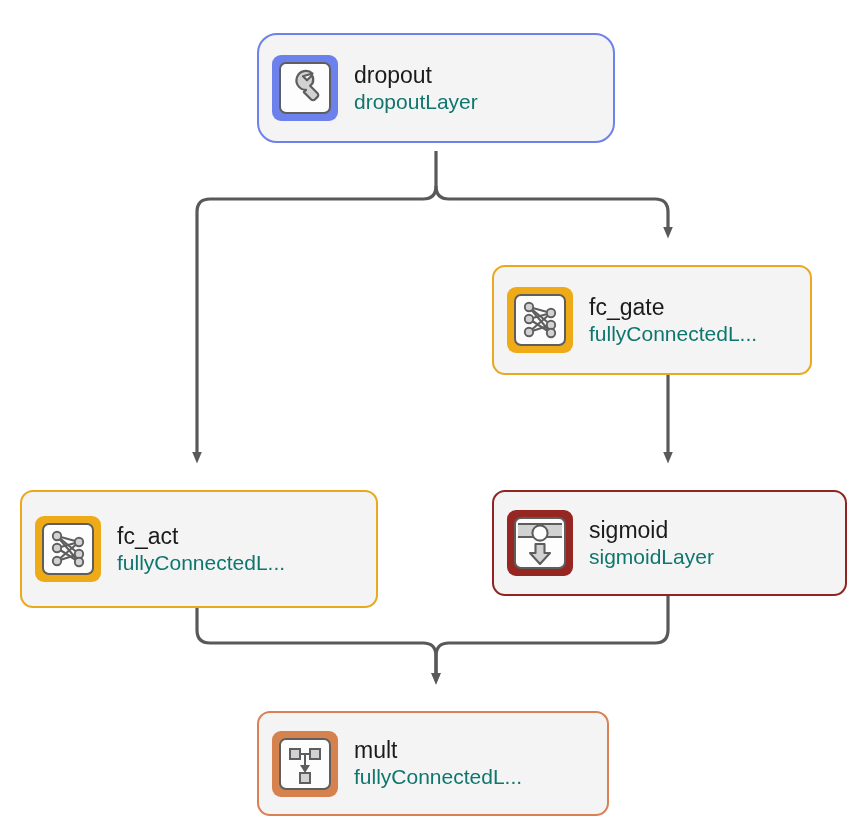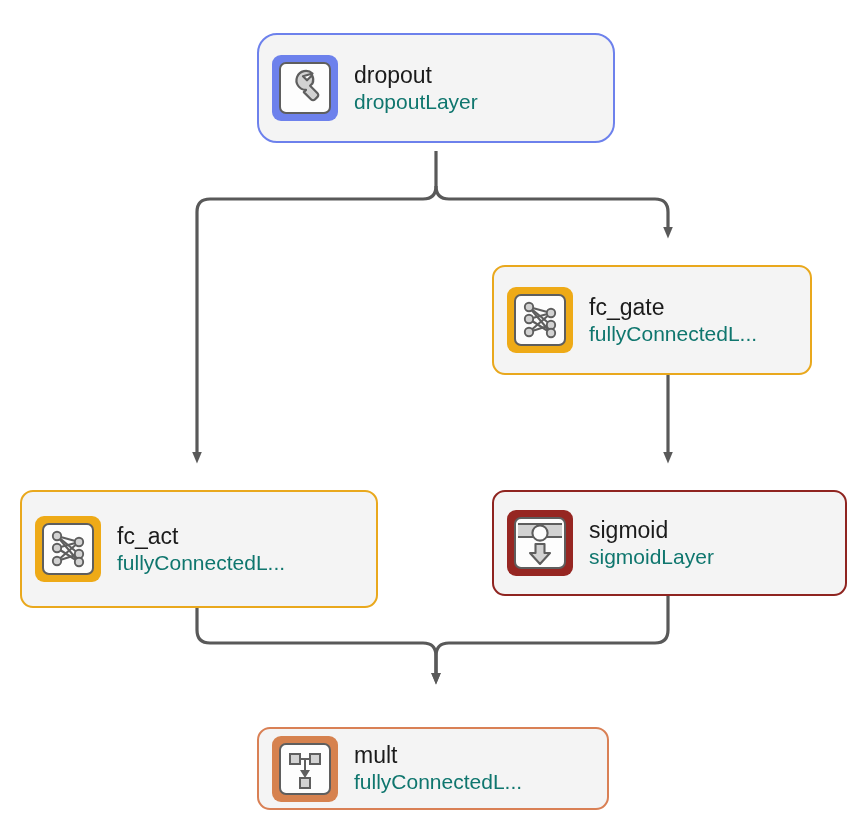--- a/index.html
+++ b/index.html
@@ -82,21 +82,21 @@
 
   #node-fc_gate { left: 492px; top: 265px; width: 320px; height: 110px; border-color: #e9a81d; }
   #node-fc_gate .icon-wrap { background: #eeaa17; }
 
   #node-fc_act  { left: 20px;  top: 490px; width: 358px; height: 118px; border-color: #e9a81d; }
   #node-fc_act .icon-wrap { background: #eeaa17; }
 
   #node-sigmoid { left: 492px; top: 490px; width: 355px; height: 106px; border-color: #8f2420; }
   #node-sigmoid .icon-wrap { background: #962622; }
 
-  #node-mult    { left: 257px; top: 711px; width: 352px; height: 83px; border-color: #d98055; margin-top: 16px; }
+  #node-mult    { left: 257px; top: 711px; width: 352px; height: 105px; border-color: #d98055; }
   #node-mult .icon-wrap { background: #d6824f; }
 </style>
 </head>
 <body>
 
 <div id="canvas">
 
   <svg id="edges" viewBox="0 0 865 838" width="865" height="838">
     <defs>
       <marker id="arrow" viewBox="0 0 12 10" refX="0.5" refY="5" markerWidth="12" markerHeight="10" orient="auto-start-reverse" markerUnits="userSpaceOnUse">

